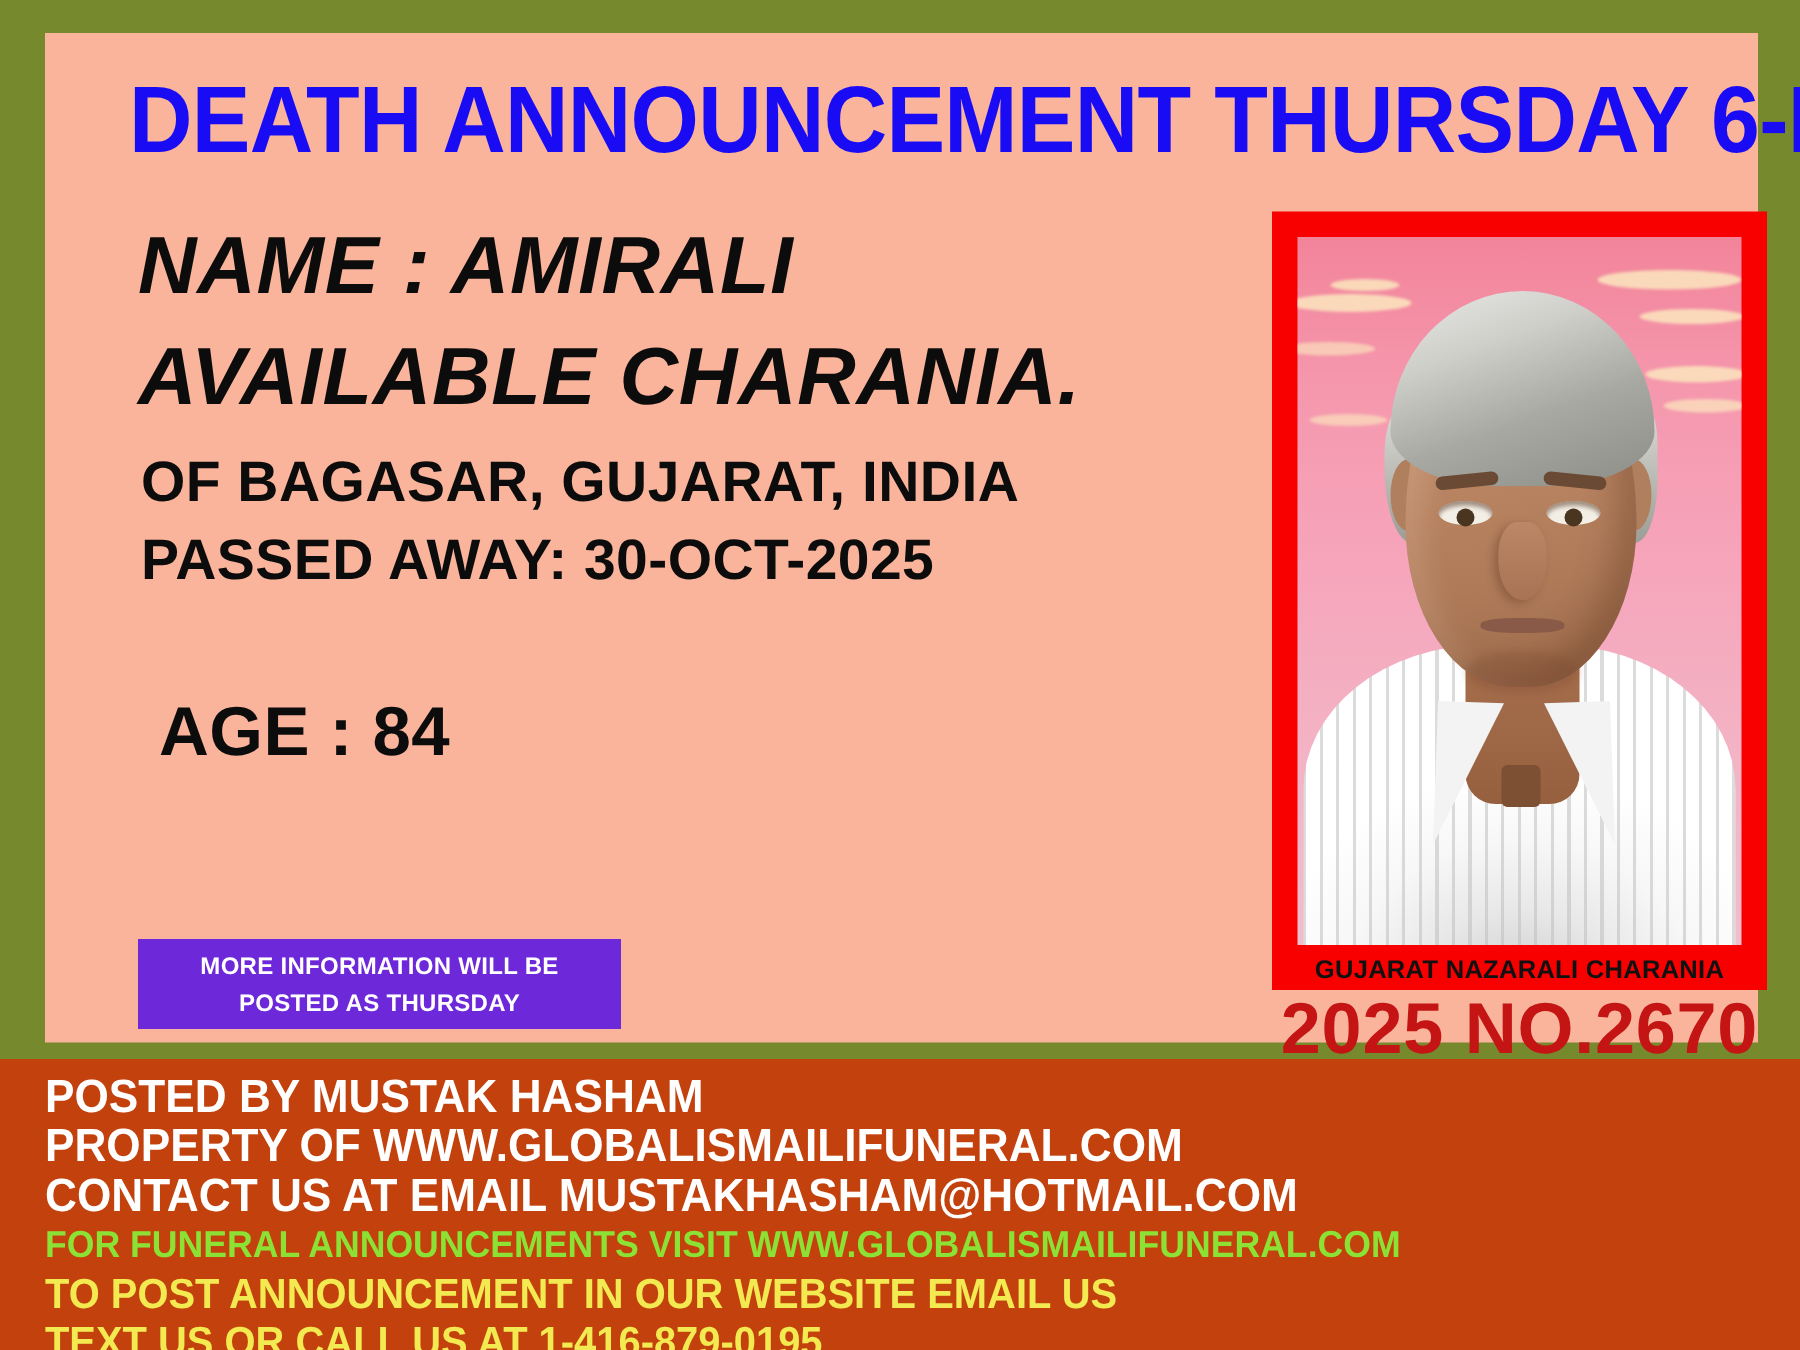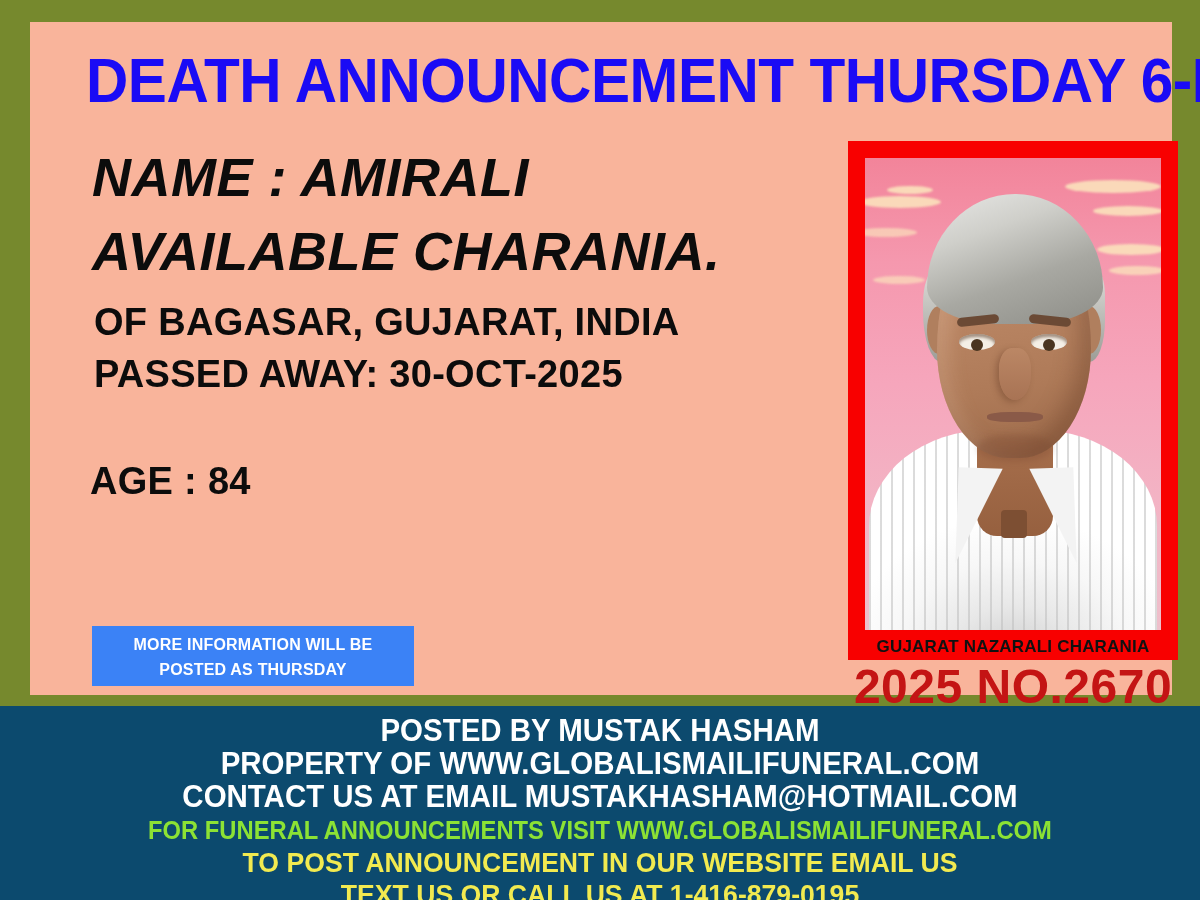--- a/index.html
+++ b/index.html
@@ -75,36 +75,36 @@
     color: #0c0c0c;
     font-weight: bold;
     font-size: 38px;
     line-height: 52px;
     letter-spacing: 0.3px;
   }
   .detail-block .dline { display: block; }
 
   .age-line {
     position: absolute;
-    left: 60px;
+    left: 76px;
     top: 438px;
     color: #0c0c0c;
     font-weight: bold;
-    font-size: 38px;
+    font-size: 46px;
     letter-spacing: 0.3px;
   }
 
   
   .info-box {
     position: absolute;
     left: 62px;
     top: 604px;
     width: 322px;
     height: 60px;
-    background: #3b82f6;
+    background: #6d28d9;
     display: flex;
     flex-direction: column;
     align-items: center;
     justify-content: center;
     box-sizing: border-box;
     padding-top: 2px;
   }
   .info-box span {
     display: block;
     color: #ffffff;
@@ -335,22 +335,22 @@
     letter-spacing: 0.5px;
   }
 
   
   .footer {
     position: absolute;
     left: 0;
     top: 706px;
     width: 1200px;
     height: 194px;
-    background: #0c4a6e;
-    text-align: center;
+    background: #c2410c;
+    text-align: left;
   }
   .f-line {
     display: block;
     font-family: "Liberation Sans Narrow", "Liberation Sans", sans-serif;
     font-weight: bold;
     white-space: nowrap;
     transform: scaleX(0.95);
   }
   .f1 { color: #ffffff; font-size: 31px; line-height: 33px; padding-top: 8px; }
   .f2 { color: #ffffff; font-size: 31px; line-height: 33px; }

